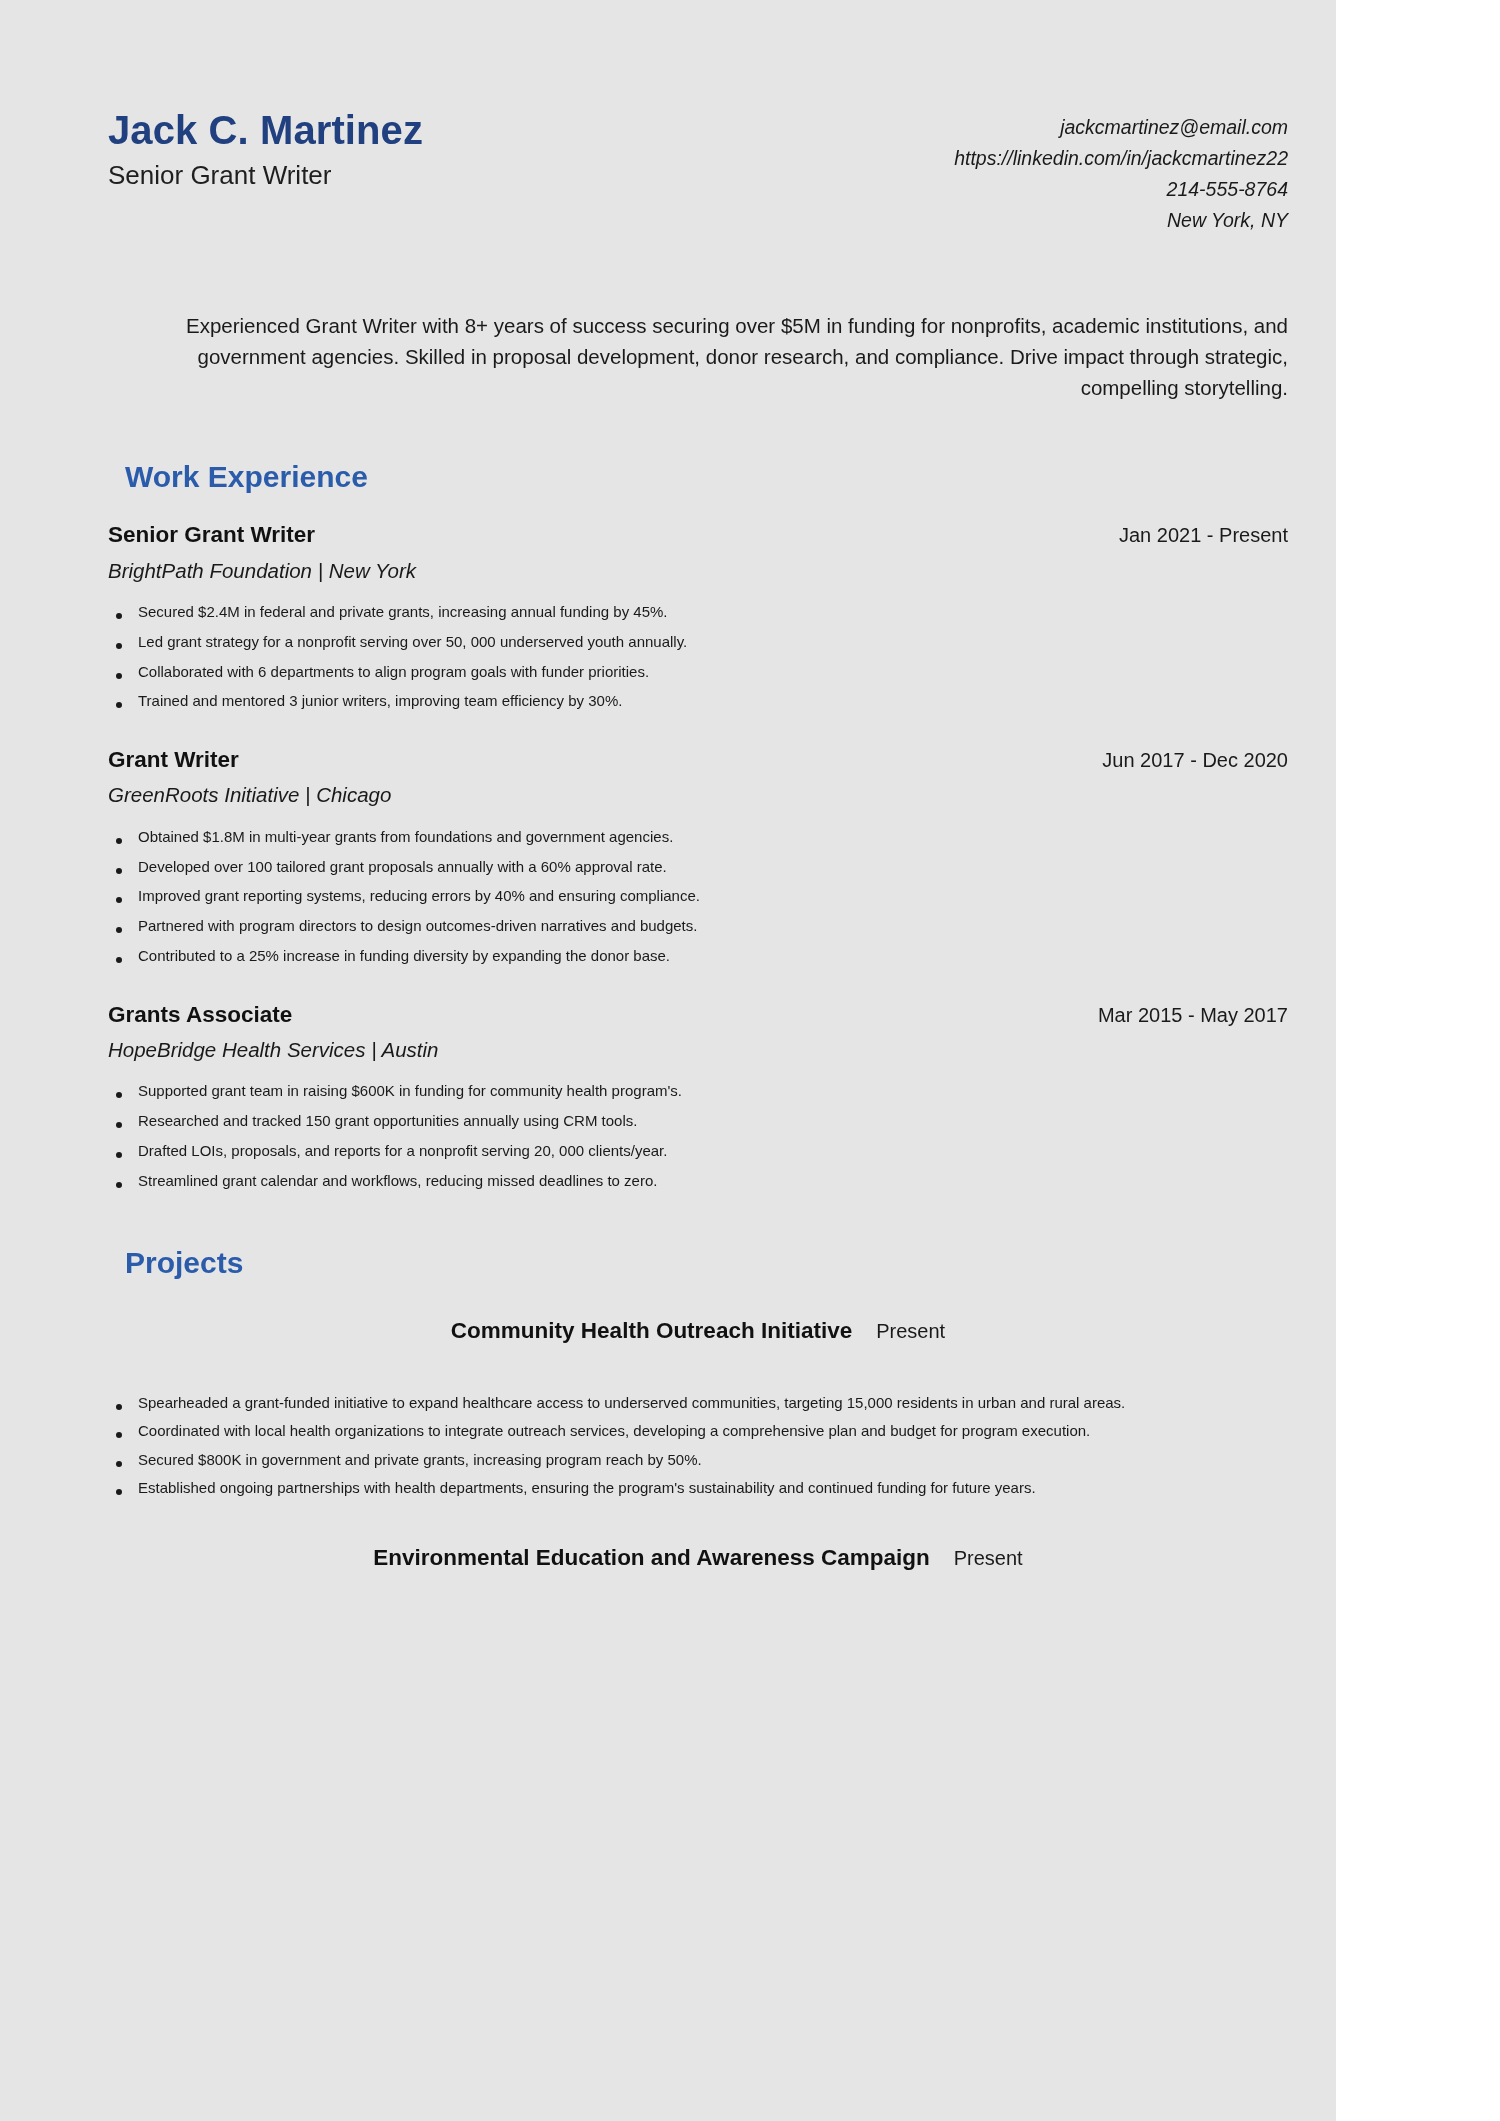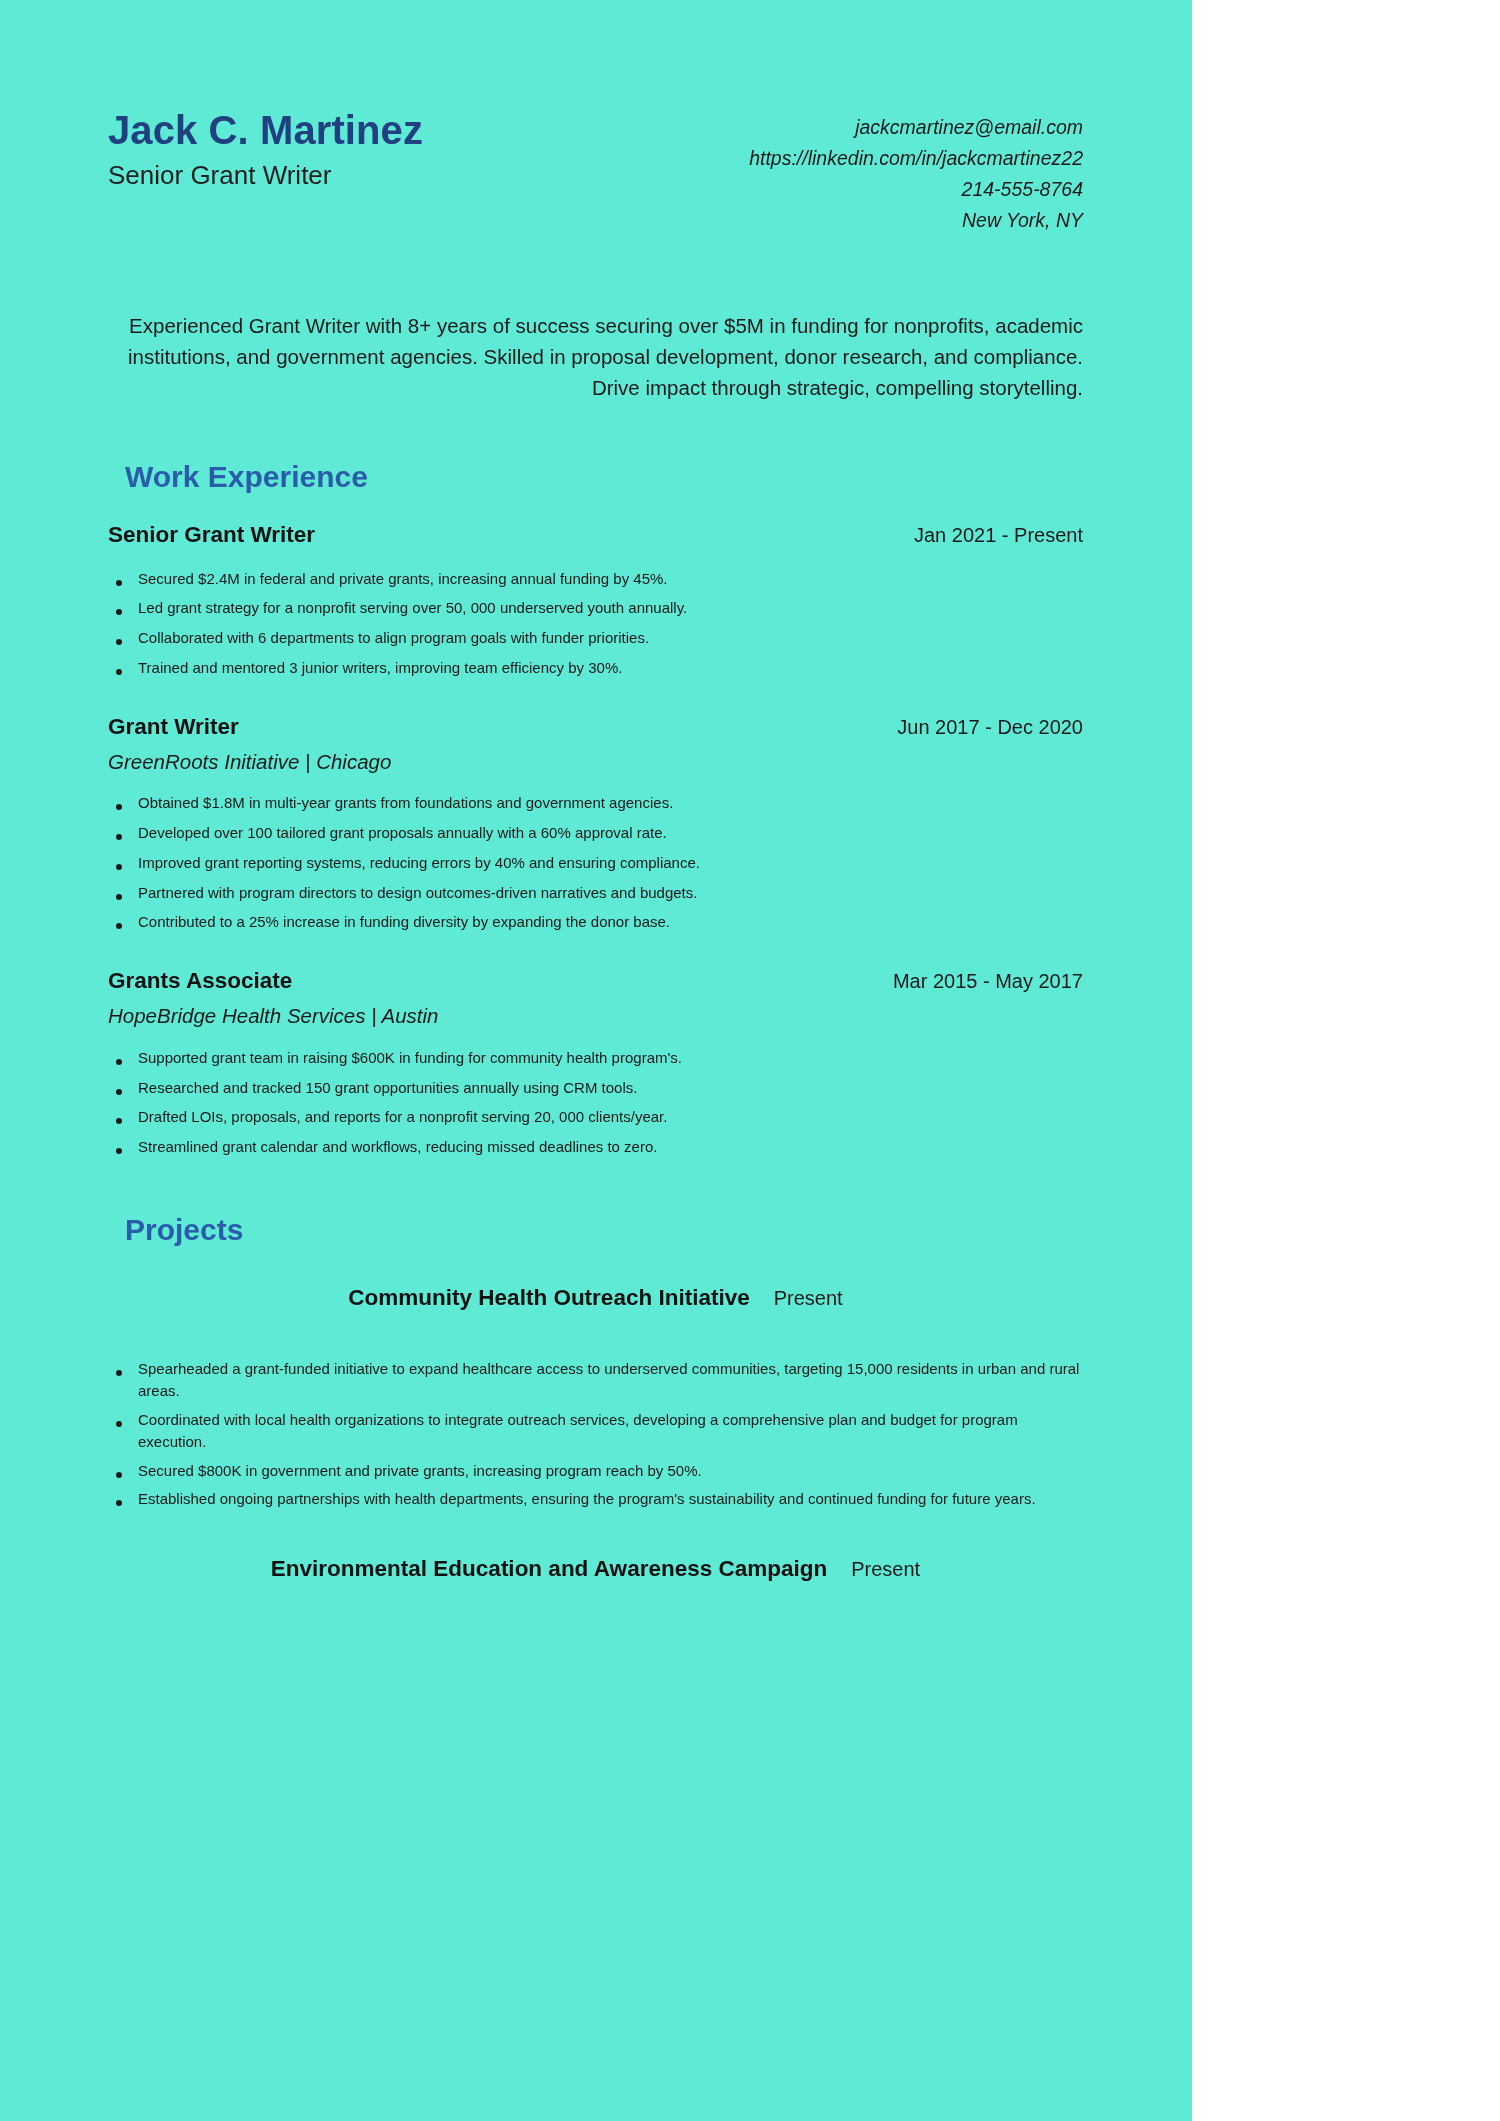--- a/index.html
+++ b/index.html
@@ -6,25 +6,25 @@
     margin: 0;
     padding: 0;
     background: #ffffff;
   }
   body {
     font-family: "Liberation Sans", sans-serif;
     color: #1a1a1a;
   }
   .page {
     position: relative;
-    width: 1192px;
+    width: 1336px;
     min-height: 2121px;
-    background: #5eead4;
+    background: #e5e5e5;
     box-sizing: border-box;
-    padding: 104px 109px 60px 108px;
+    padding: 104px 48px 60px 108px;
   }
 
   
   .header {
     display: flex;
     align-items: flex-start;
     justify-content: space-between;
     margin-bottom: 74px;
   }
   .identity { padding-top: 4px; }
@@ -162,20 +162,21 @@
   <p class="summary">Experienced Grant Writer with 8+ years of success securing over $5M in funding for nonprofits, academic institutions, and government agencies. Skilled in proposal development, donor research, and compliance. Drive impact through strategic, compelling storytelling.</p>
 
   <div class="section">
     <h2 class="section-title">Work Experience</h2>
 
     <div class="entry">
       <div class="entry-head">
         <div class="entry-role">Senior Grant Writer</div>
         <div class="entry-date">Jan 2021 - Present</div>
       </div>
+      <div class="entry-org">BrightPath Foundation | New York</div>
       <ul class="bullets">
         <li>Secured $2.4M in federal and private grants, increasing annual funding by 45%.</li>
         <li>Led grant strategy for a nonprofit serving over 50, 000 underserved youth annually.</li>
         <li>Collaborated with 6 departments to align program goals with funder priorities.</li>
         <li>Trained and mentored 3 junior writers, improving team efficiency by 30%.</li>
       </ul>
     </div>
 
     <div class="entry">
       <div class="entry-head">

